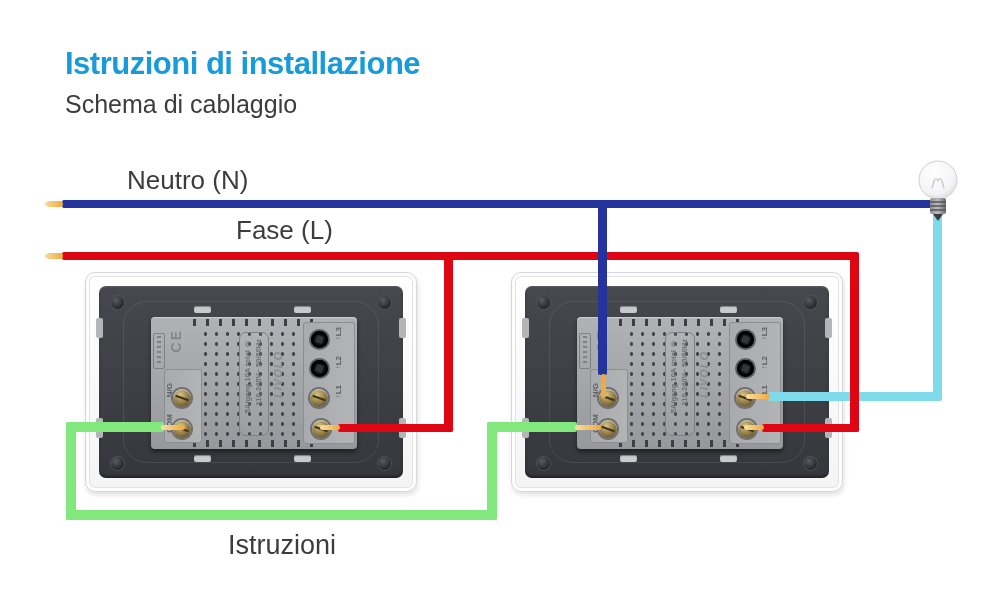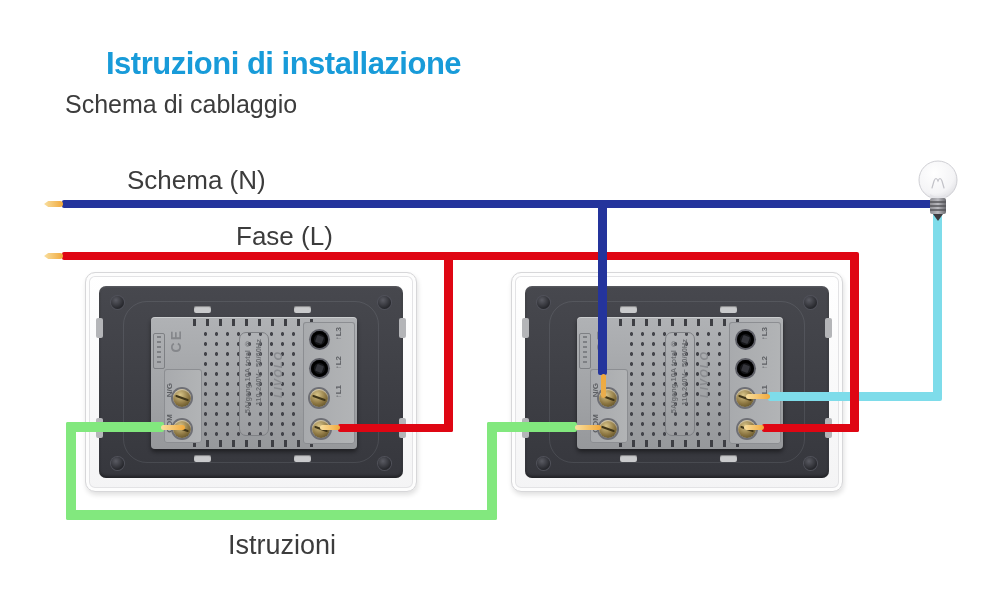--- a/index.html
+++ b/index.html
@@ -5,27 +5,27 @@
   html,body{margin:0;padding:0;}
   body{
     width:1000px;height:598px;position:relative;background:#ffffff;
     font-family:"Liberation Sans", sans-serif;overflow:hidden;
     --wire-neutral:#24349C; --wire-phase:#DF0613; --wire-traveler:#82E87E;
     --wire-lamp:#7EDCEA; --wire-tip:#F1A93B; --title-color:#189BD9; --text-color:#3C3C3C;
   }
   .abs{position:absolute;}
 
   
-  .title{left:65px;top:46px;font-size:31px;font-weight:bold;color:var(--title-color);letter-spacing:-0.5px;margin-left:41px;}
+  .title{left:65px;top:46px;font-size:31px;font-weight:bold;color:var(--title-color);letter-spacing:-0.5px;}
   .subtitle{left:65px;top:90px;font-size:25px;color:var(--text-color);}
 
   
   .wire-label{font-size:26px;color:var(--text-color);}
   .lbl-neutro{left:127px;top:165px;}
-  .lbl-fase{left:236px;top:221px;}
+  .lbl-fase{left:236px;top:215px;}
   .lbl-deviatore{left:228px;top:530px;font-size:27px;}
 
   
   .wire{position:absolute;border-radius:2px;}
   .w-neutral{background:var(--wire-neutral);z-index:6;}
   .w-phase{background:var(--wire-phase);z-index:5;}
   .w-lamp{background:var(--wire-lamp);z-index:4;}
   .w-traveler{background:var(--wire-traveler);z-index:4;}
   .w-tip{background:linear-gradient(90deg,#F8DFA0,var(--wire-tip));z-index:7;border-radius:3px;}
   .w-tip.pointL{clip-path:polygon(0 50%,22% 0,100% 0,100% 100%,22% 100%);}
@@ -115,21 +115,21 @@
 
   
   .bulb{left:915px;top:158px;width:46px;height:64px;z-index:8;}
 </style>
 </head>
 <body style="--wire-neutral: #24349C; --wire-phase: #DF0613; --wire-traveler: #82E87E; --wire-lamp: #7EDCEA; --wire-tip: #F1A93B; --title-color: #189BD9; --text-color: #3C3C3C;">
 
 <div class="abs title">Istruzioni di installazione</div>
 <div class="abs subtitle">Schema di cablaggio</div>
 
-<div class="abs wire-label lbl-neutro">Schema (N)</div>
+<div class="abs wire-label lbl-neutro">Neutro (N)</div>
 <div class="abs wire-label lbl-fase">Fase (L)</div>
 <div class="abs wire-label lbl-deviatore">Istruzioni</div>
 
 <div class="device d-left">
   <div class="panel">
     <div class="groove"></div>
     <div class="cscrew cs-tl"></div>
     <div class="cscrew cs-tr"></div>
     <div class="cscrew cs-bl"></div>
     <div class="cscrew cs-br"></div>

